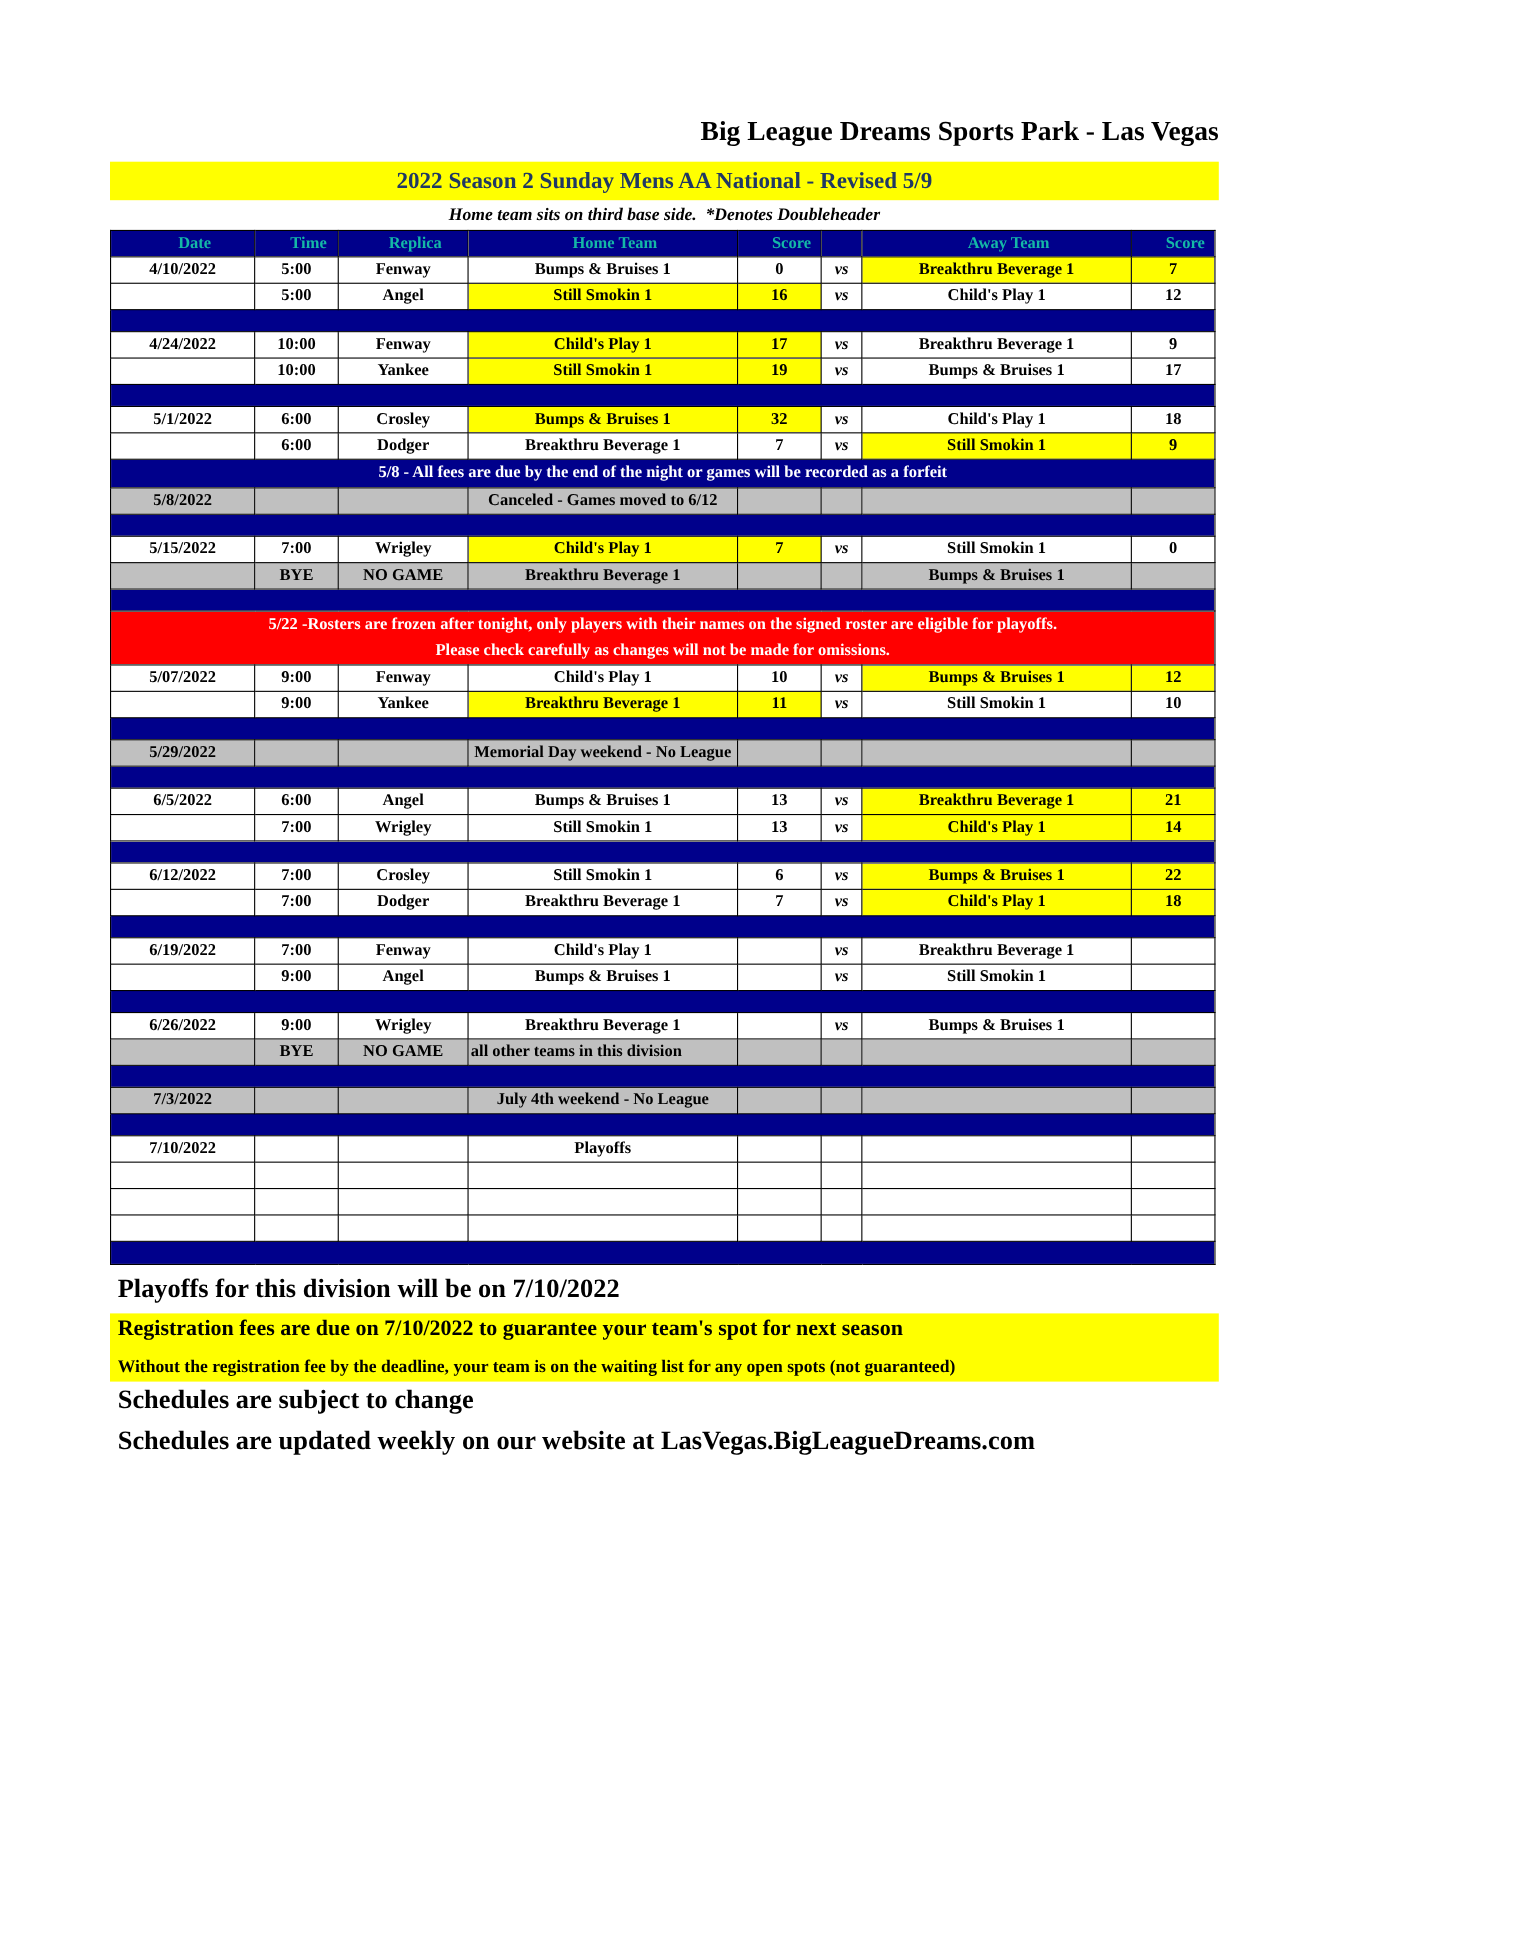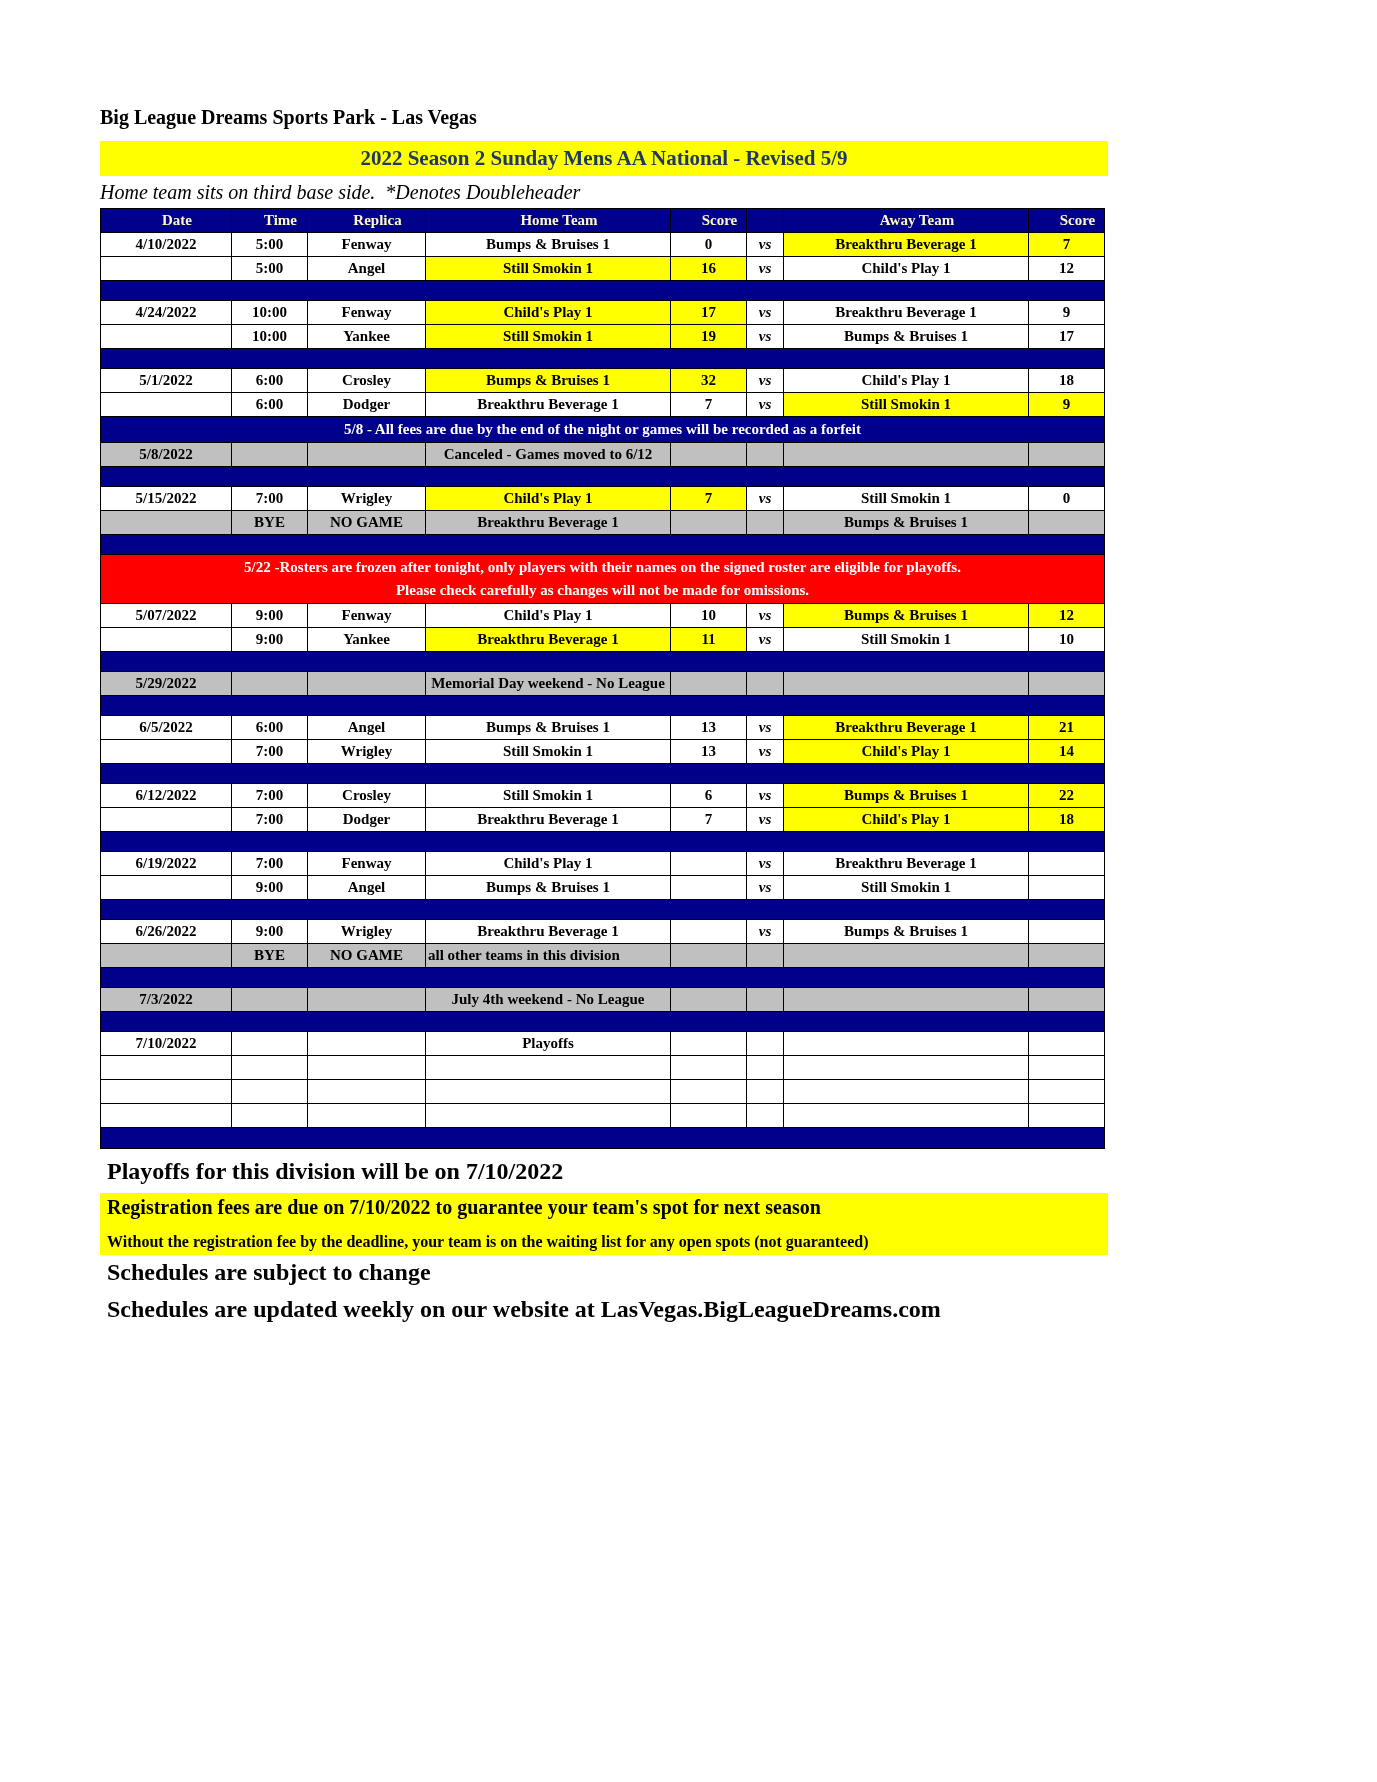--- a/index.html
+++ b/index.html
@@ -9,39 +9,39 @@
     --gray:#C0C0C0;
     --banner-text:#1F3864;
   }
   *{box-sizing:border-box;}
   html,body{margin:0;padding:0;}
   body{
     width:1377px;height:1782px;background:#fff;position:relative;
     font-family:"Liberation Serif", serif;color:#000;
   }
   .content{position:absolute;left:100px;top:106px;width:1008px;}
-  .title{text-align:left;font-weight:bold;font-size:20px;line-height:1.15;}
+  .title{text-align:right;font-weight:bold;font-size:25px;line-height:1.15;}
   .banner{
     background:var(--yellow);color:var(--banner-text);
     text-align:center;font-weight:bold;font-size:21px;
     padding:5px 0;margin-top:12px;
   }
   .note{
-    text-align:left;font-weight:normal;font-style:italic;font-size:20px;
+    text-align:center;font-weight:bold;font-style:italic;font-size:16px;
     margin:5px 0 4px;white-space:pre-wrap;
   }
   table{border-collapse:collapse;width:1004px;table-layout:fixed;}
   col.w-date{width:131px;} col.w-time{width:76px;} col.w-replica{width:118px;}
   col.w-home{width:245px;} col.w-score1{width:76px;} col.w-vs{width:37px;}
   col.w-away{width:245px;} col.w-score2{width:76px;}
   th,td{
     border:1px solid #000;font-weight:bold;font-size:15px;text-align:center;
     padding:1px 2px;height:24px;overflow:hidden;white-space:nowrap;
   }
-  thead th{background:var(--navy);color:#fef9c3;padding-left:24px;}
+  thead th{background:var(--navy);color:#14b8a6;padding-left:24px;}
   td.sep{background:var(--navy);height:20px;padding:0;}
   td.bottom{height:21px;}
   td.gray{background:var(--gray);}
   td.hl{background:var(--yellow);}
   td.vs-cell{font-style:italic;}
   td.left{text-align:left;}
   td.notice{color:#fff;}
   td.notice-navy{background:var(--navy);}
   td.notice-red{background:var(--red);}
   td.notice div{line-height:23px;}

